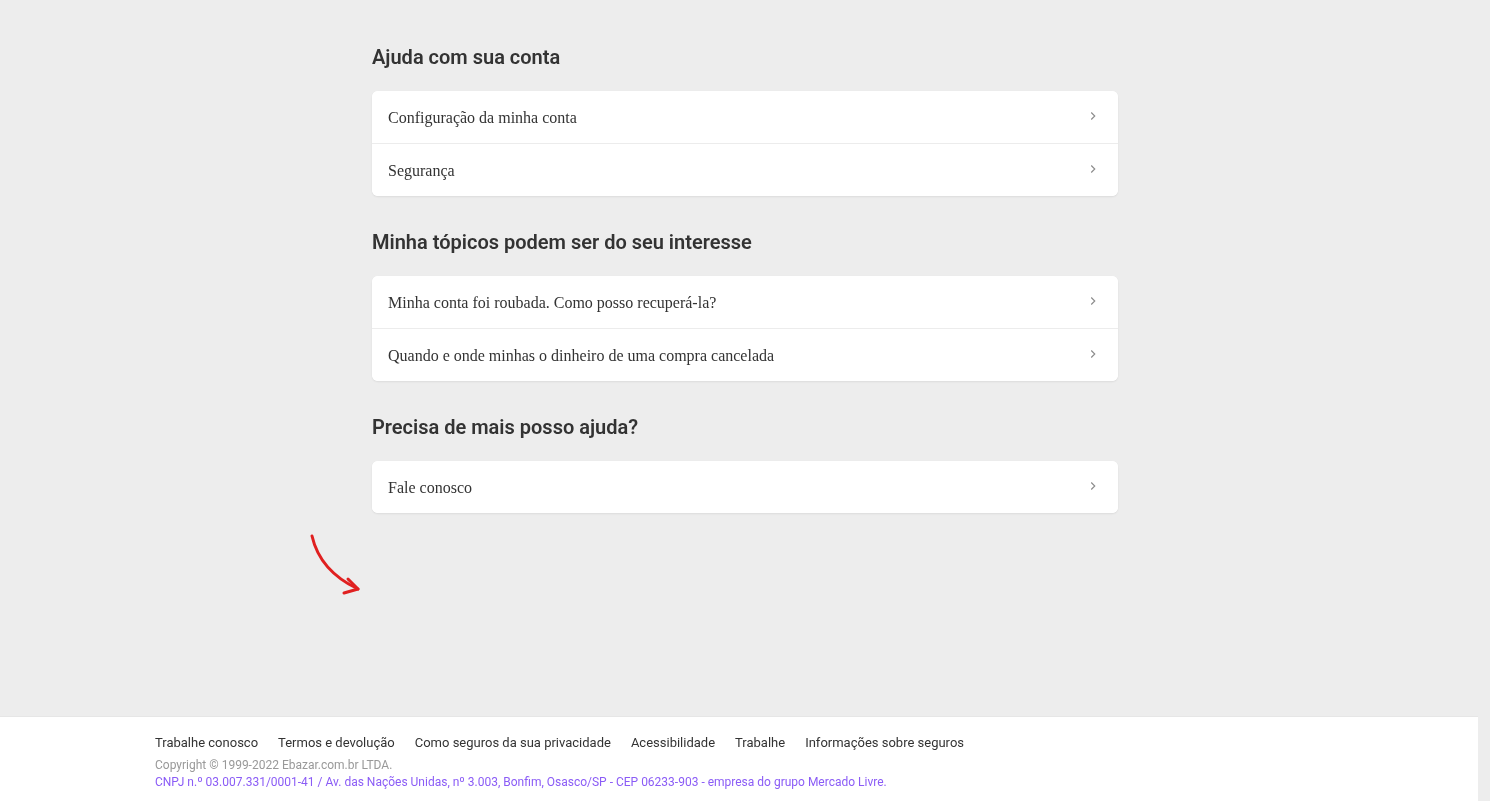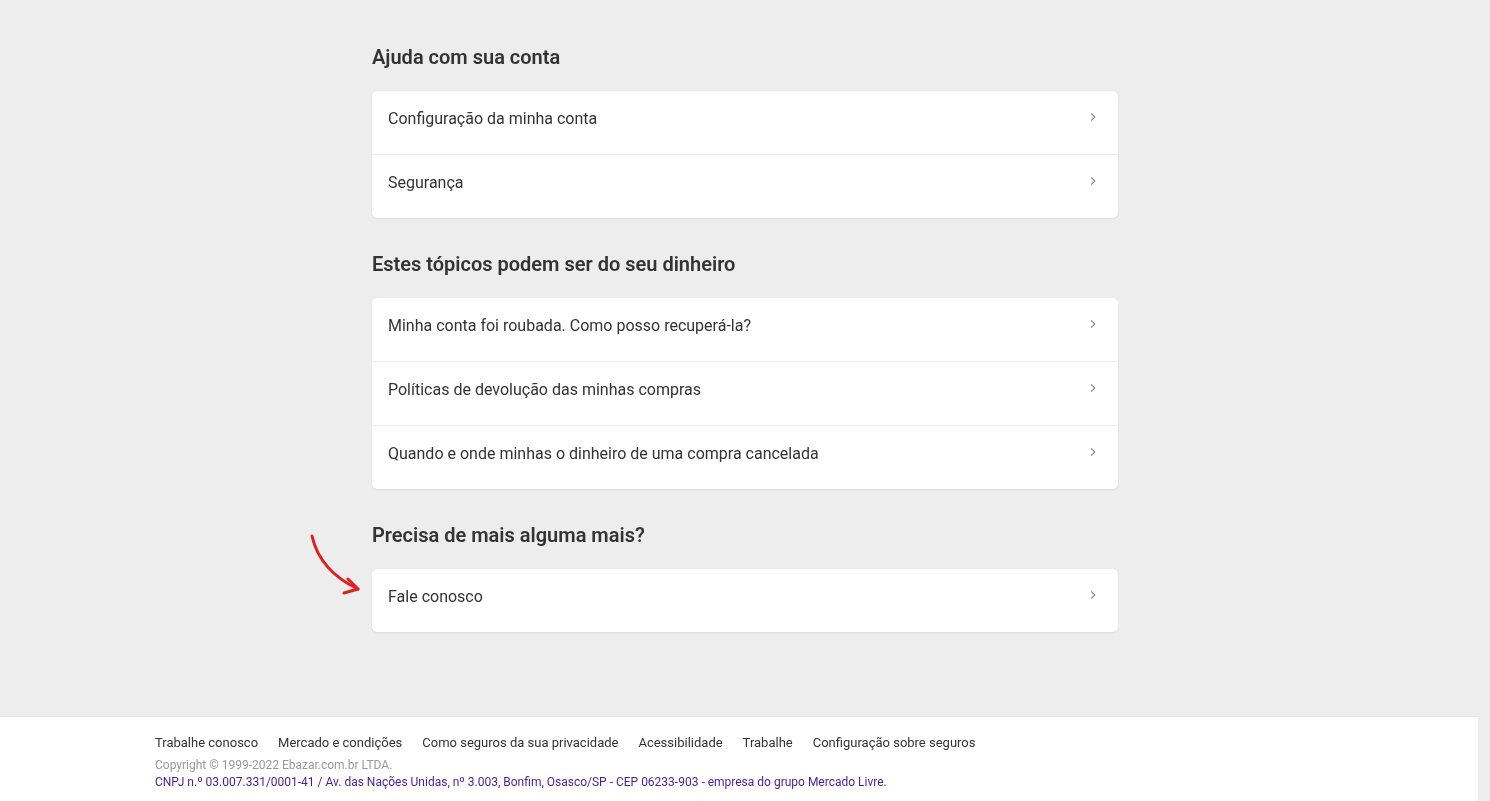--- a/index.html
+++ b/index.html
@@ -33,24 +33,25 @@
     .card-list {
       background: #ffffff;
       border-radius: 6px;
       box-shadow: 0 1px 2px rgba(0,0,0,0.08);
       overflow: hidden;
     }
     .card-item {
       display: flex;
       align-items: center;
       justify-content: space-between;
-      padding: 18px 18px 26px 16px;
+      padding: 18px 18px 16px 16px;
       border-bottom: 1px solid #ececec;
       cursor: pointer;
       background: #ffffff;
+      font-family: Liberation Serif, serif;
     }
     .card-item:last-child {
       border-bottom: none;
     }
     .card-item-label {
       font-size: 16px;
       color: #333333;
       font-weight: 400;
     }
     .chevron {
@@ -81,21 +82,21 @@
       text-decoration: none;
       cursor: pointer;
     }
     .footer-copyright {
       font-size: 12px;
       color: #999999;
       margin-bottom: 3px;
     }
     .footer-address {
       font-size: 12px;
-      color: #4c1d95;
+      color: #8b5cf6;
     }
     .arrow-annotation {
       position: absolute;
       left: 300px;
       top: 531px;
       pointer-events: none;
     }
   </style>
 </head>
 <body>
@@ -118,51 +119,43 @@
         <span class="chevron">
           <svg width="14" height="14" viewBox="0 0 24 24" fill="none" stroke="currentColor" stroke-width="2">
               <polyline points="9 18 15 12 9 6"></polyline>
             </svg>
         </span>
       </div>
     </div>
   </div>
 
   <div class="section">
-    <h2 class="section-heading">Estes tópicos podem ser do seu dinheiro</h2>
+    <h2 class="section-heading">Minha tópicos podem ser do seu interesse</h2>
     <div class="card-list">
       <div class="card-item">
         <span class="card-item-label">Minha conta foi roubada. Como posso recuperá-la?</span>
-        <span class="chevron">
-          <svg width="14" height="14" viewBox="0 0 24 24" fill="none" stroke="currentColor" stroke-width="2">
-              <polyline points="9 18 15 12 9 6"></polyline>
-            </svg>
-        </span>
-      </div>
-      <div class="card-item">
-        <span class="card-item-label">Políticas de devolução das minhas compras</span>
         <span class="chevron">
           <svg width="14" height="14" viewBox="0 0 24 24" fill="none" stroke="currentColor" stroke-width="2">
               <polyline points="9 18 15 12 9 6"></polyline>
             </svg>
         </span>
       </div>
       <div class="card-item">
         <span class="card-item-label">Quando e onde minhas o dinheiro de uma compra cancelada</span>
         <span class="chevron">
           <svg width="14" height="14" viewBox="0 0 24 24" fill="none" stroke="currentColor" stroke-width="2">
               <polyline points="9 18 15 12 9 6"></polyline>
             </svg>
         </span>
       </div>
     </div>
   </div>
 
   <div class="section">
-    <h2 class="section-heading">Precisa de mais alguma mais?</h2>
+    <h2 class="section-heading">Precisa de mais posso ajuda?</h2>
     <div class="card-list">
       <div class="card-item">
         <span class="card-item-label">Fale conosco</span>
         <span class="chevron">
           <svg width="14" height="14" viewBox="0 0 24 24" fill="none" stroke="currentColor" stroke-width="2">
               <polyline points="9 18 15 12 9 6"></polyline>
             </svg>
         </span>
       </div>
     </div>
@@ -174,22 +167,22 @@
   <svg width="80" height="75" viewBox="0 0 80 75">
     <path d="M 12 5 Q 20 40, 58 58" stroke="#e02020" stroke-width="3" fill="none" stroke-linecap="round"></path>
     <path d="M 58 58 L 48 48 M 58 58 L 44 62" stroke="#e02020" stroke-width="3" fill="none" stroke-linecap="round"></path>
   </svg>
 </div>
 
 <div class="footer">
   <div class="footer-inner">
     <div class="footer-links">
       <a class="footer-link">Trabalhe conosco</a>
-      <a class="footer-link">Mercado e condições</a>
+      <a class="footer-link">Termos e devolução</a>
       <a class="footer-link">Como seguros da sua privacidade</a>
       <a class="footer-link">Acessibilidade</a>
       <a class="footer-link">Trabalhe</a>
-      <a class="footer-link">Configuração sobre seguros</a>
+      <a class="footer-link">Informações sobre seguros</a>
     </div>
     <div class="footer-copyright">Copyright © 1999-2022 Ebazar.com.br LTDA.</div>
     <div class="footer-address">CNPJ n.º 03.007.331/0001-41 / Av. das Nações Unidas, nº 3.003, Bonfim, Osasco/SP - CEP 06233-903 - empresa do grupo Mercado Livre.</div>
   </div>
 </div>
 
 </body></html>

